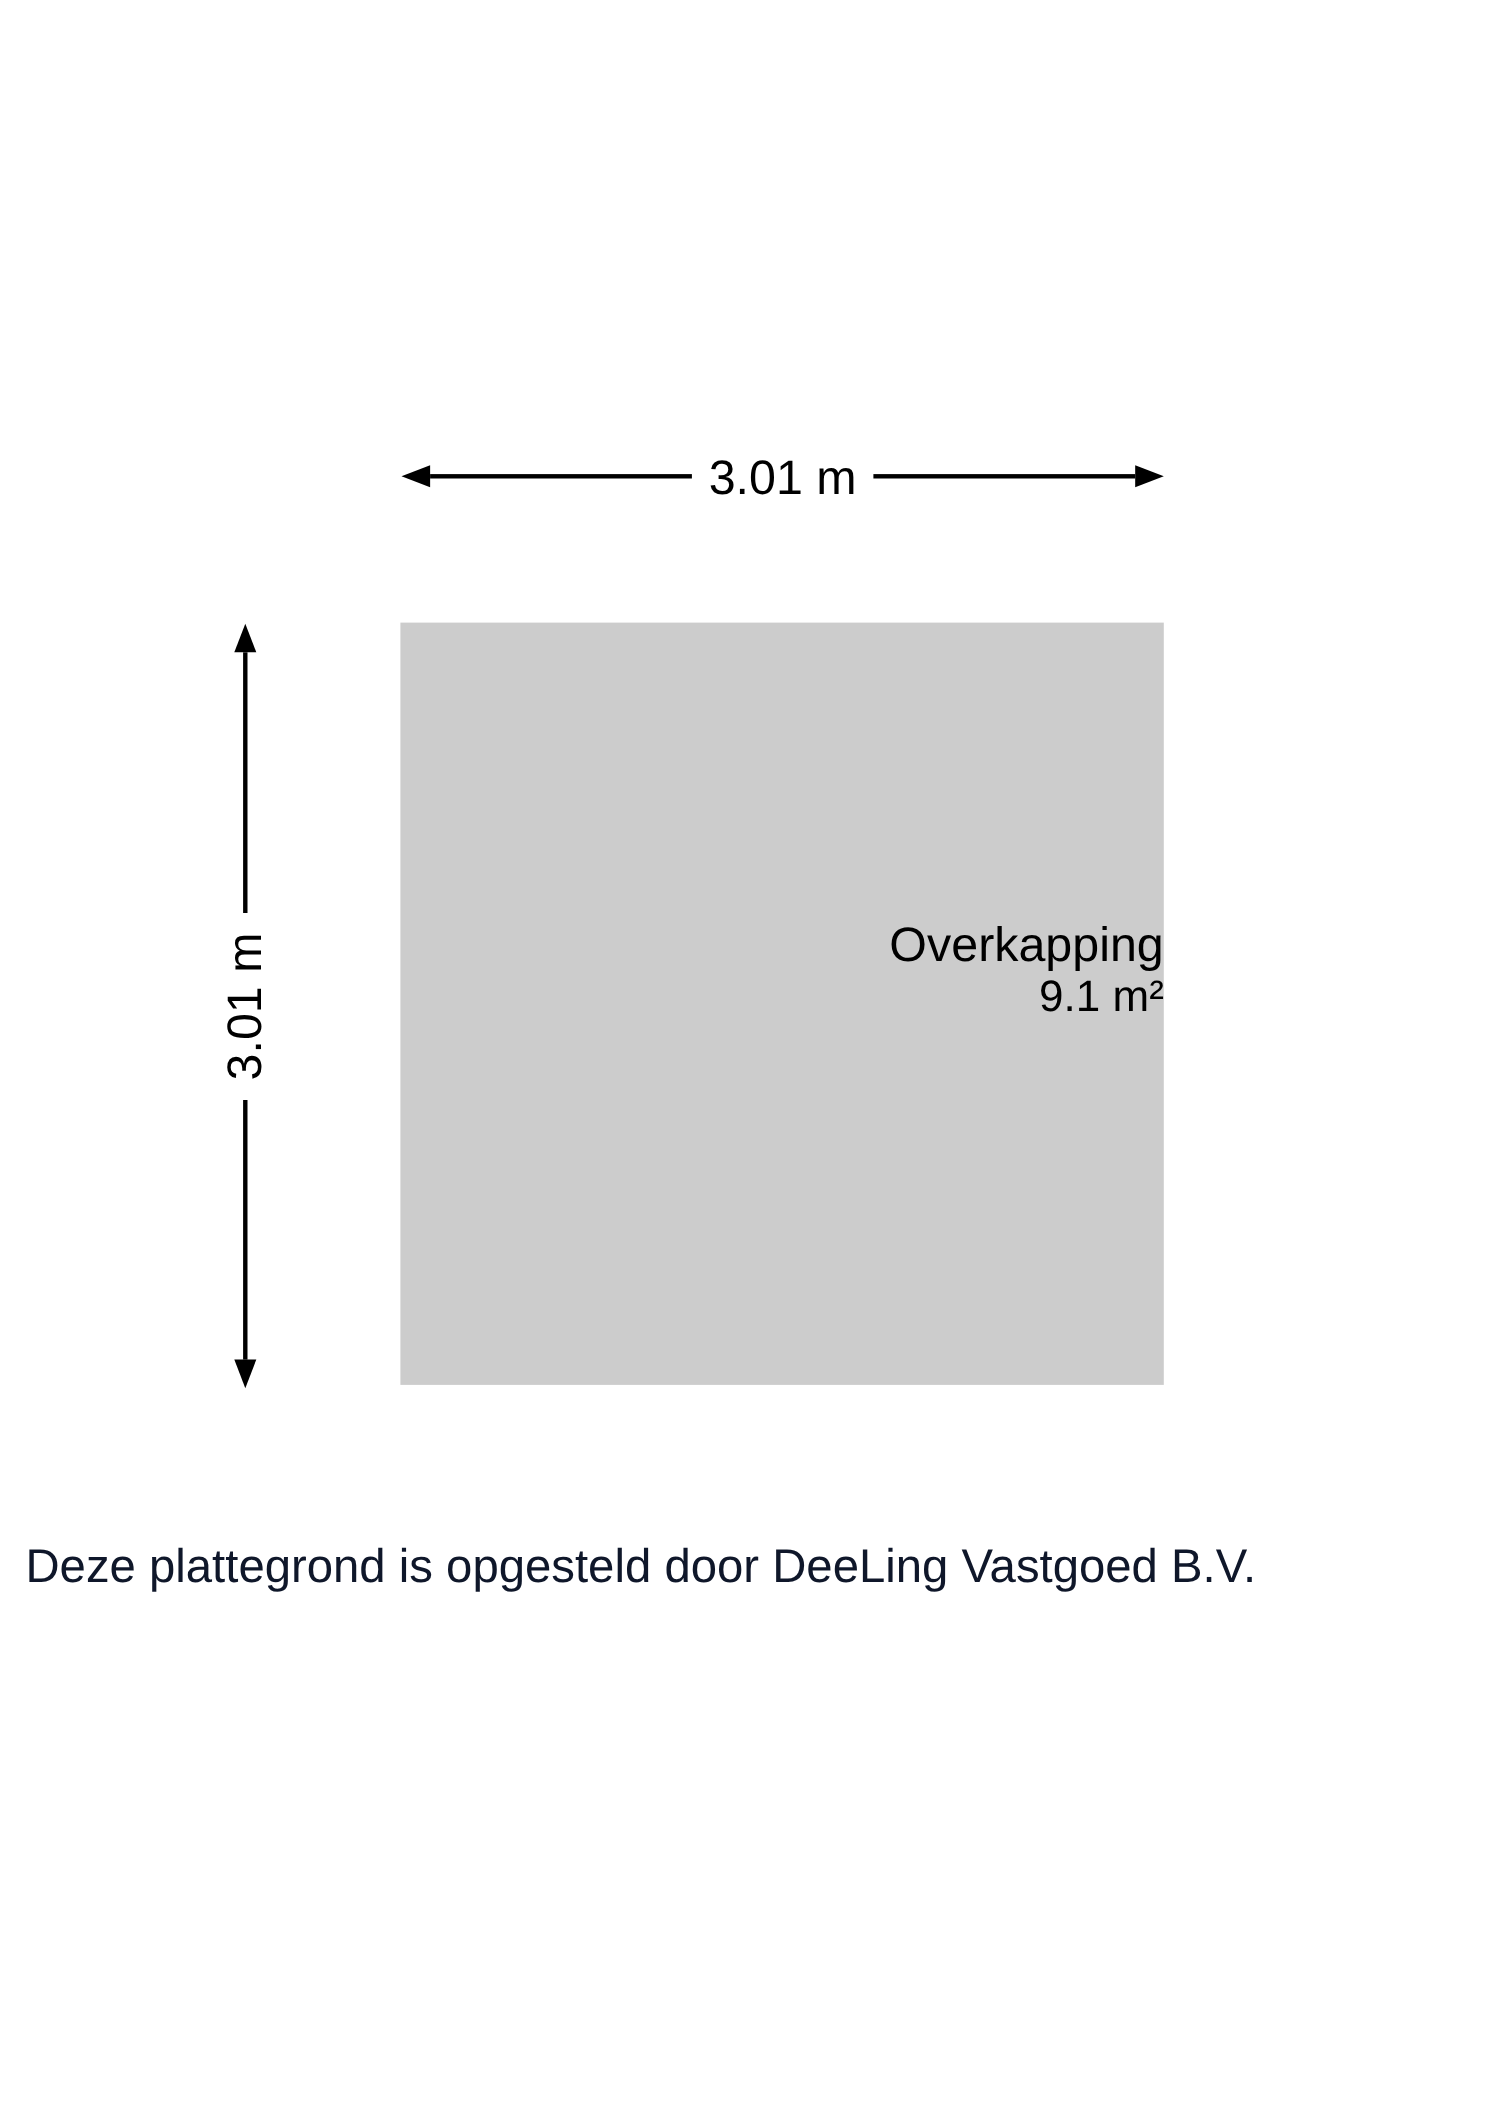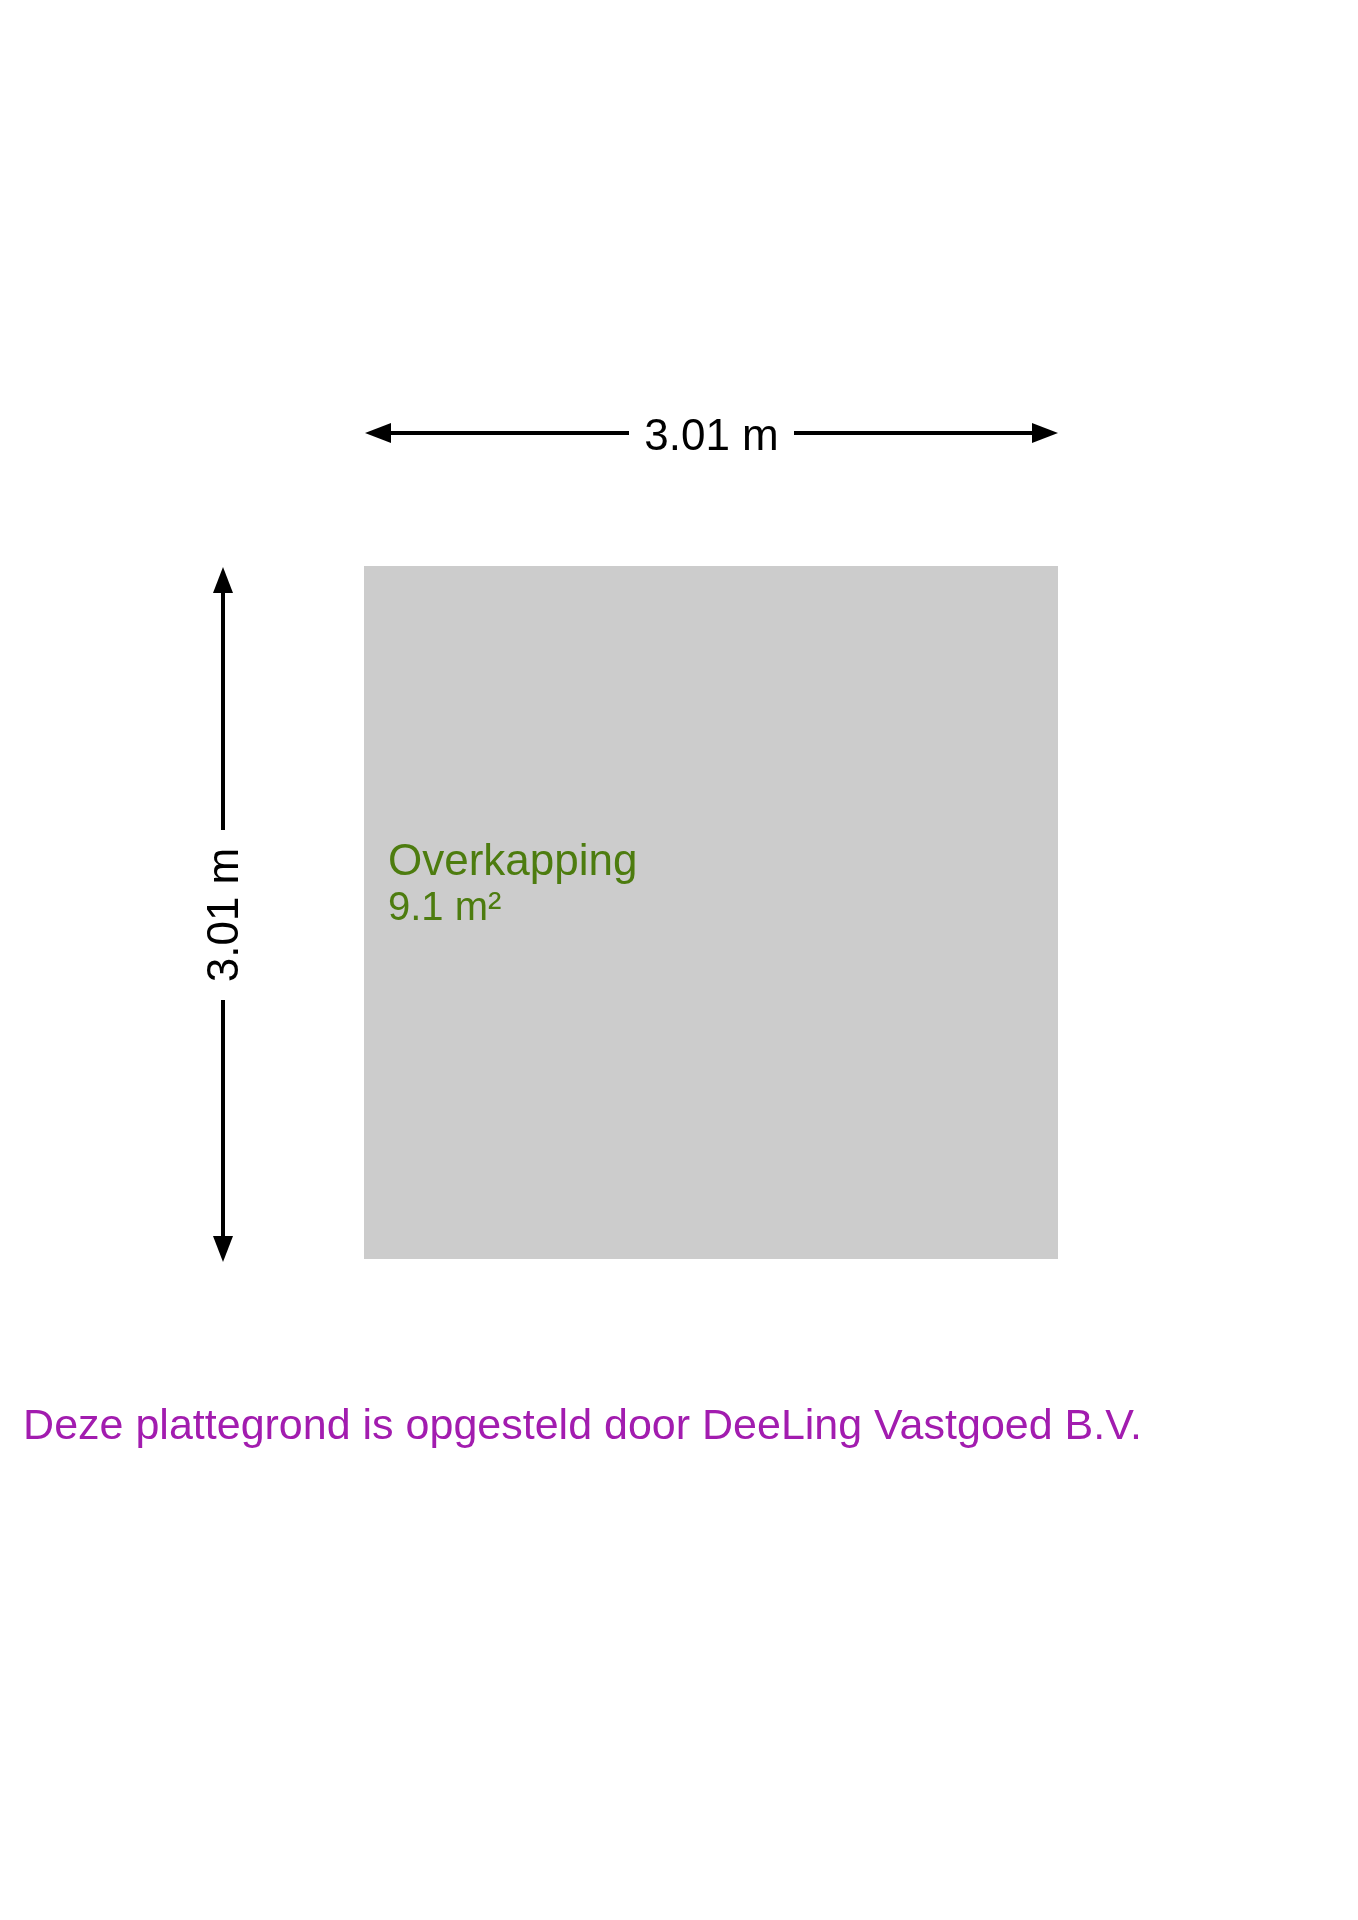--- a/index.html
+++ b/index.html
@@ -26,23 +26,22 @@
     height: 693px;
     background: #cccccc;
   }
 
   
   .room-labels {
     position: absolute;
     left: 364px;
     top: 836px;
     width: 694px;
-    text-align: left;
-    color: #4d7c0f;
-    padding-left: 24px;
+    text-align: right;
+    color: #000000;
   }
   .room-name   { font-size: 44px; line-height: 47px; }
   .room-area   { font-size: 40px; line-height: 46px; }
   .room-height { font-size: 38px; line-height: 42px; }
 
   
   .dim-h {
     position: absolute;
     left: 365px;
     top: 409px;
@@ -122,21 +121,21 @@
 
   
   .footer {
     position: absolute;
     left: 0;
     top: 1398px;
     width: 1165px;
     text-align: center;
     font-size: 43px;
     line-height: 53px;
-    color: #a21caf;
+    color: #0f172a;
     white-space: nowrap;
   }
 </style>
 </head>
 <body>
 
 <div class="canvas">
 
   <div class="room-rect"></div>
 

